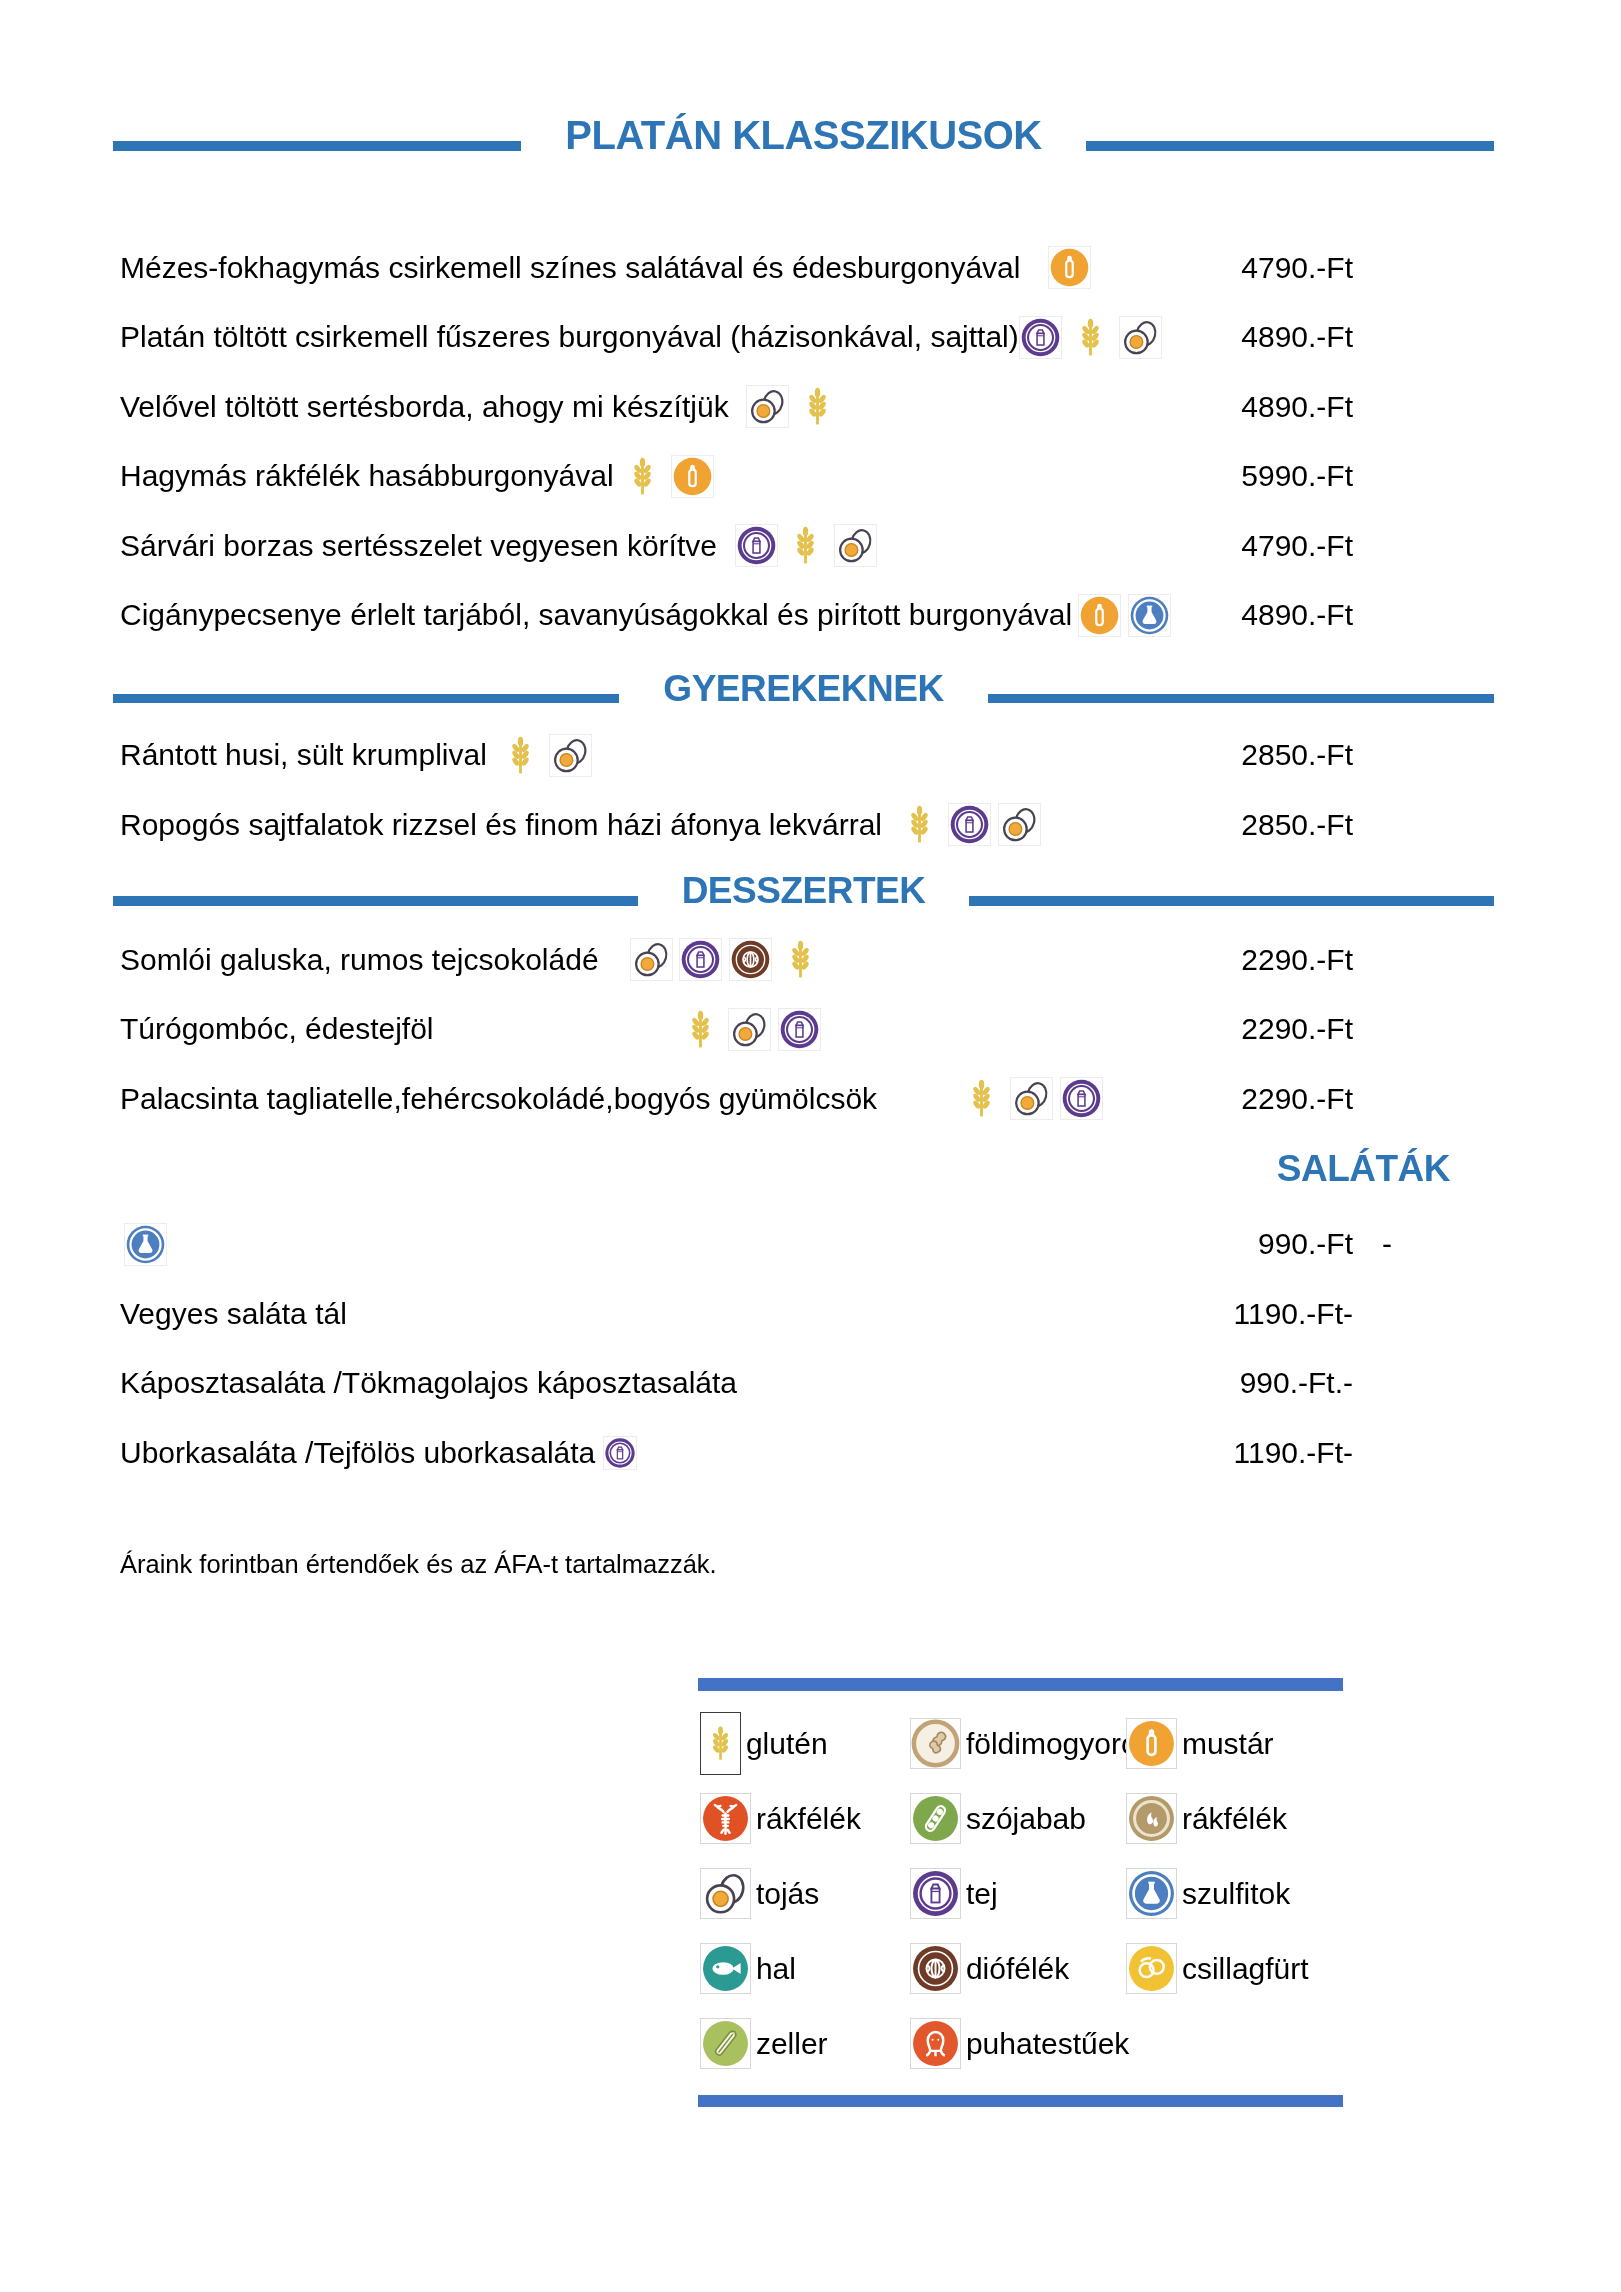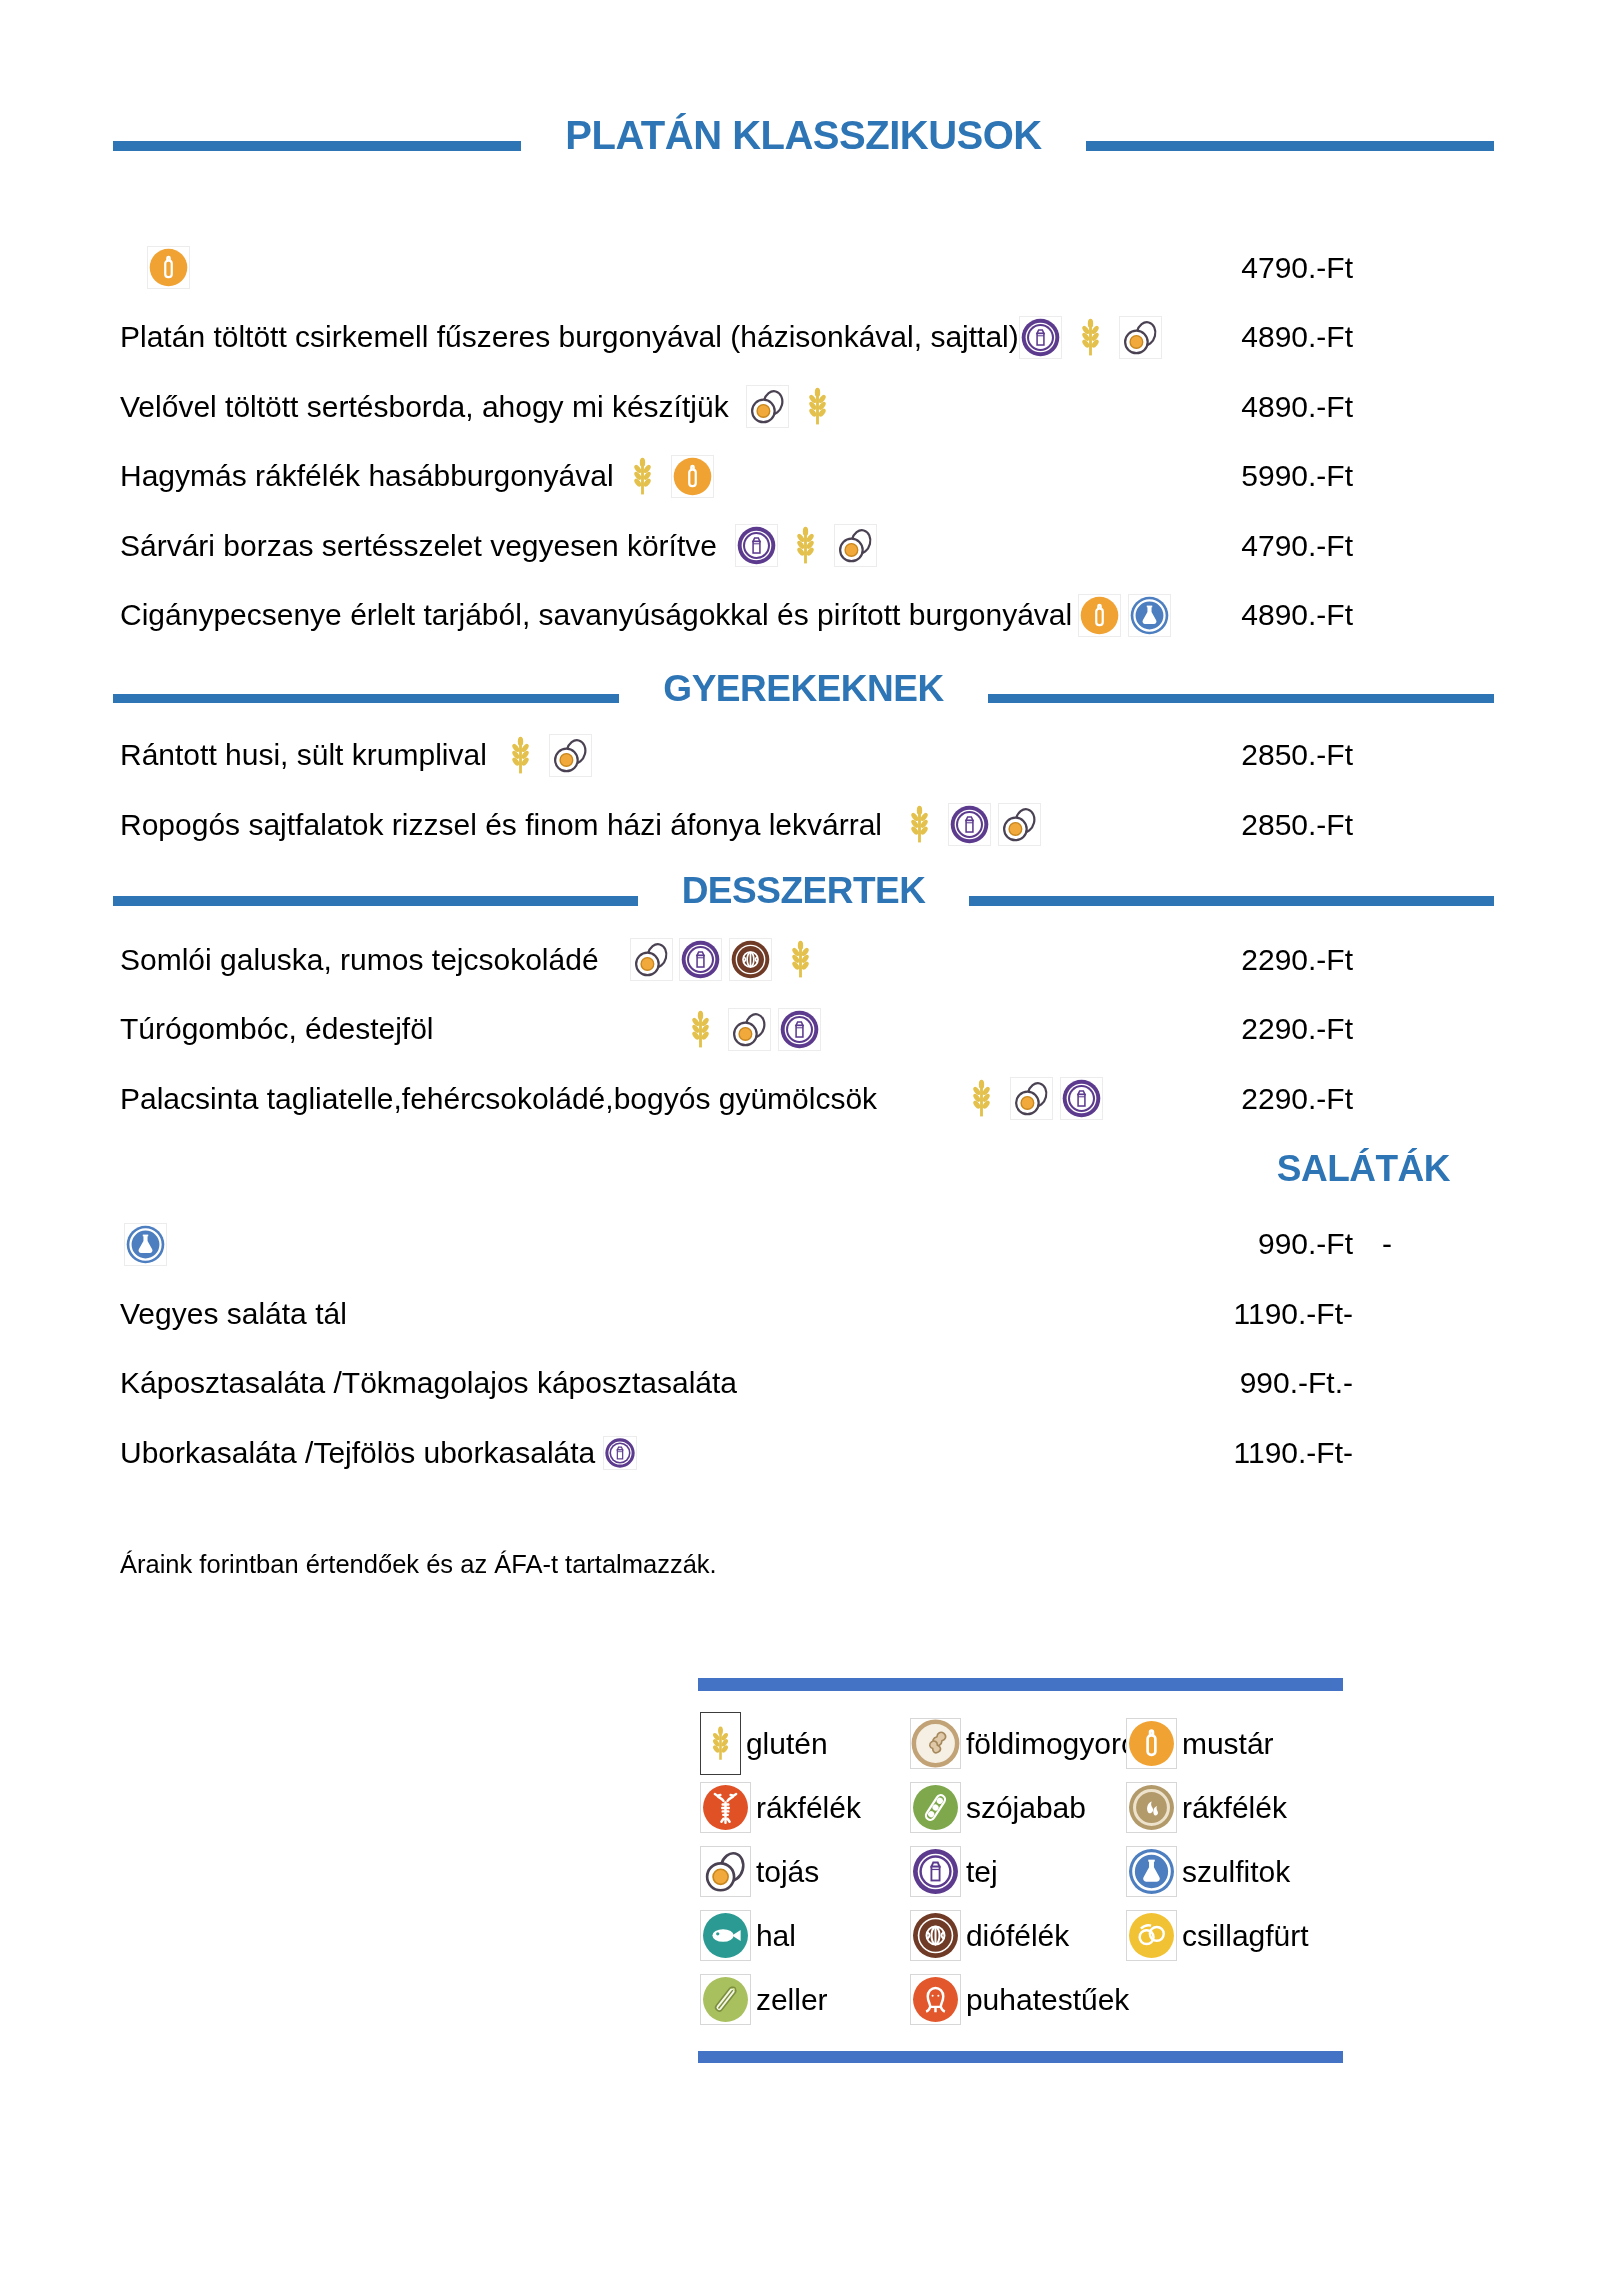--- a/index.html
+++ b/index.html
@@ -37,39 +37,40 @@
   .icon.sm{width:34px;height:34px;}
 
   
   .footer{margin:74px 0 0 120px;font-size:25.5px;}
   .footer .date{margin-top:43px;}
 
   
   .legend{position:absolute;left:698px;top:1678px;width:645px;}
   .legend-bar{height:12.7px;background:var(--legend-bar);}
   .legend-grid{display:grid;grid-template-columns:210px 216px auto;
-               margin:25.5px 0 23.5px 2px;row-gap:9px;}
+               margin:25.5px 0 23.5px 2px;row-gap:20px;}
   .legend-item{display:flex;align-items:center;height:55px;}
   .legend-item .icon{width:51px;height:51px;background:#fff;border:1px solid #d7d7d7;box-sizing:border-box;}
   .legend-item .icon.boxed-dark{width:41px;height:63px;border:1.5px solid #3c3c3c;}
   .legend-item .label{font-size:30px;margin-left:4.9px;white-space:nowrap;}
 </style>
 </head>
 <body>
 
 <div class="page">
   <div id="sections">
       <section>
         <div class="sec-header first">
           <span class="dline"></span>
           <span class="sec-title">PLATÁN KLASSZIKUSOK</span>
           <span class="dline"></span>
         </div>
         <div class="rows">
           <div class="row">
+            <span class="name">Mézes-fokhagymás csirkemell színes salátával és édesburgonyával</span>
             <span class="icons" style="margin-left: 27.4px;">
               <span class="icon boxed-soft">
                 <svg viewBox="0 0 24 24">
                   <circle cx="12" cy="12" r="11" fill="#F0A232"></circle>
                   <g stroke="#fff" fill="none" stroke-width="1.3">
                     <rect x="10.1" y="8" width="3.8" height="9.6" rx="1.7"></rect>
                     <path d="M11.3 8 V6.4 a0.7 0.7 0 0 1 1.4 0 V8"></path>
                   </g>
                 </svg>
               </span>

